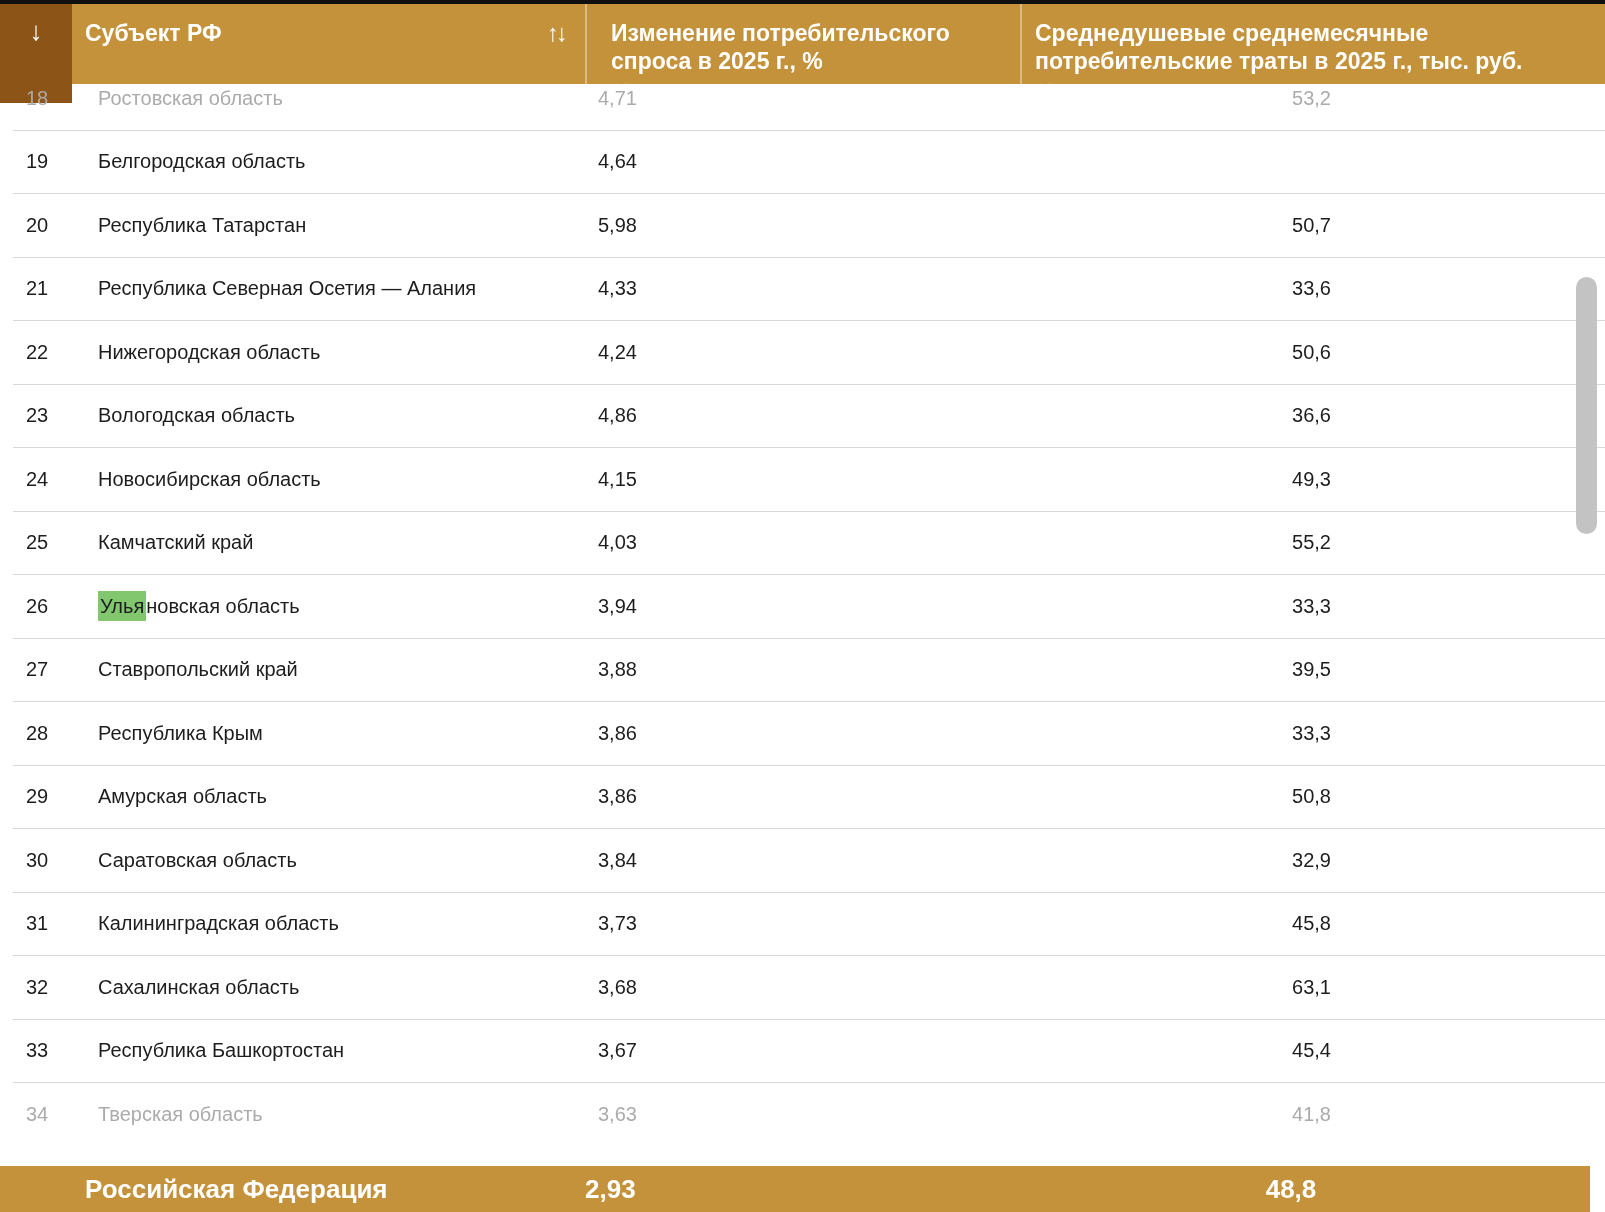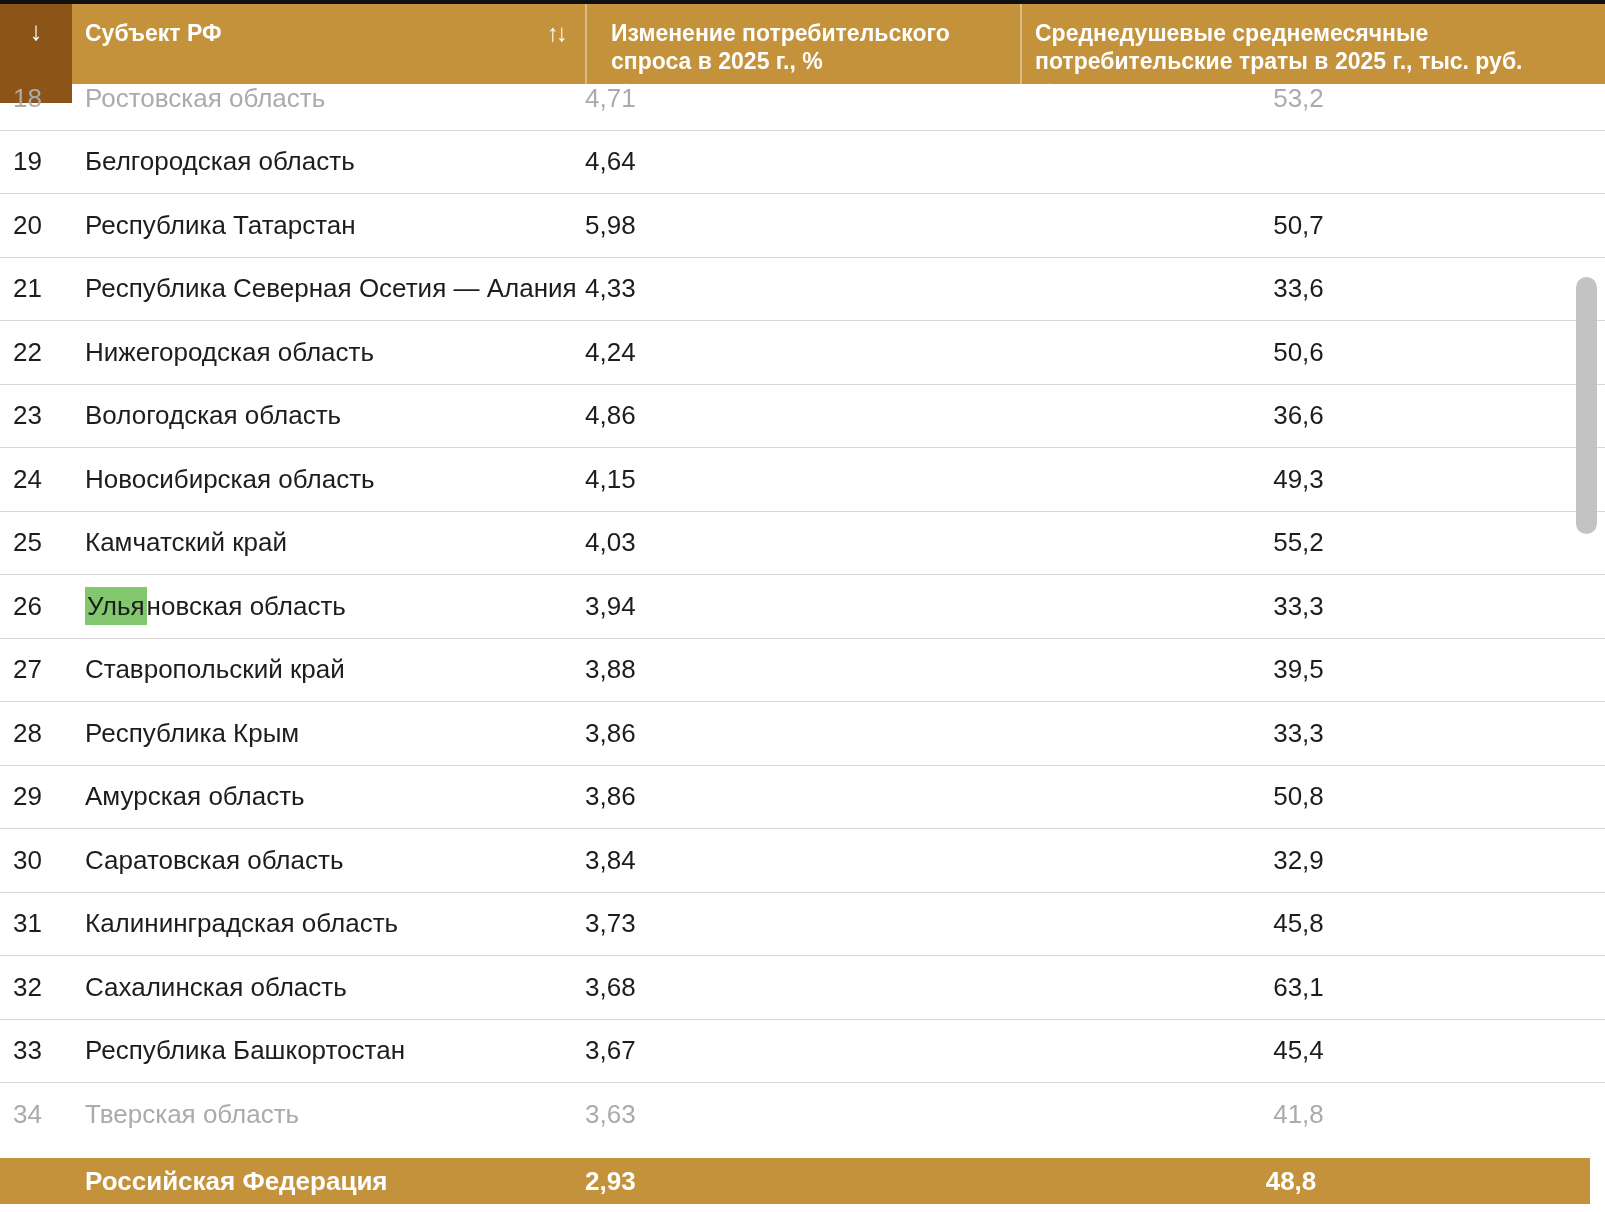--- a/index.html
+++ b/index.html
@@ -27,35 +27,35 @@
   .h-demand { padding-left:24px;  padding-right:18px; }
   .h-spend  { padding-left:13px;  padding-right:30px; }
   .h-label  { white-space:pre-line; }
   .sort-icon { font-size:24px; letter-spacing:-3px; font-weight:400; line-height:28px; }
   .h-rank .sort-icon { font-size:26px; letter-spacing:0; }
 
   
   .table-body { overflow:hidden; width:100%; }
   .row {
     display:grid; grid-template-columns:72px 513px 435px 585px;
-    height:63.5px; align-items:center; font-size:26px;
-    border-bottom:1px solid #d8d8d8; background:#ffffff;
+    height:63.5px; align-items:center; font-size:20px;
+    border-bottom:1px solid #d8d8d8; background:#ffffff;margin-left:13px;
   }
   .row:last-child { border-bottom:none; }
   .row.clipped { margin-top:-17px; }
   .row.faded { color:#ababab; }
   .c-rank   { padding-left:13px; }
   .c-region { padding-left:13px; }
   .c-demand { text-align:left; padding-right:34px; }
   .c-spend  { text-align:center; padding-right:28px; }
   mark.hl { background:#82c76e; color:inherit; padding:4px 2px; }
 
   
   .table-footer {
-    position:absolute; bottom:8px; left:0; width:1590px; height:46px;
+    position:absolute; bottom:0; left:0; width:1590px; height:46px;
     background:#c4923b; color:#ffffff; font-weight:700; font-size:26px;
     display:grid; grid-template-columns:72px 513px 435px 570px; align-items:center;
   }
 
   
   .scroll-thumb {
     position:absolute; right:8px; top:277px; width:21px; height:257px;
     background:#c3c3c3; border-radius:11px; z-index:5;
   }
 </style>

